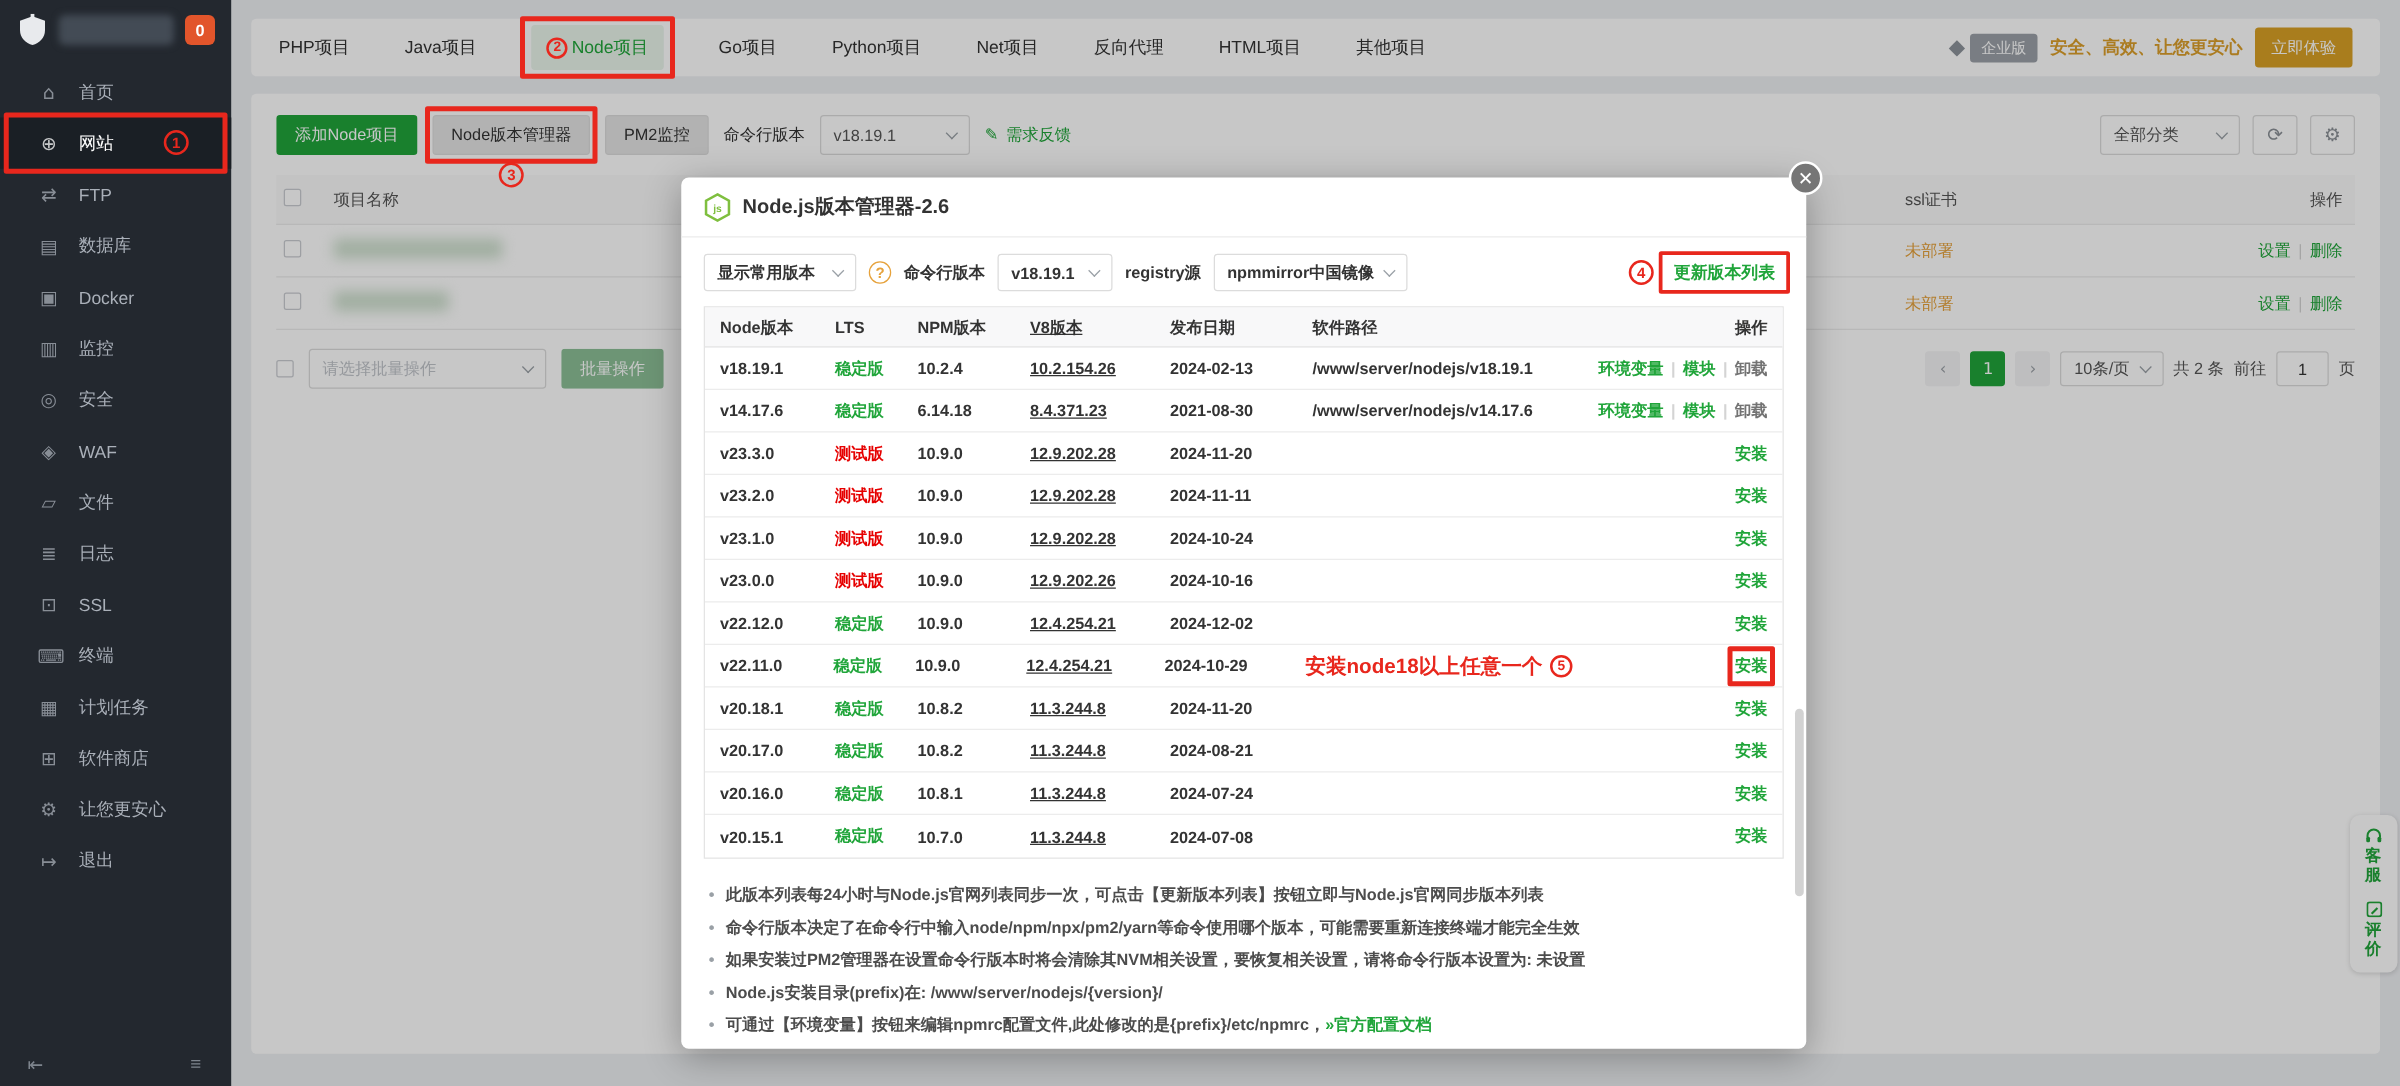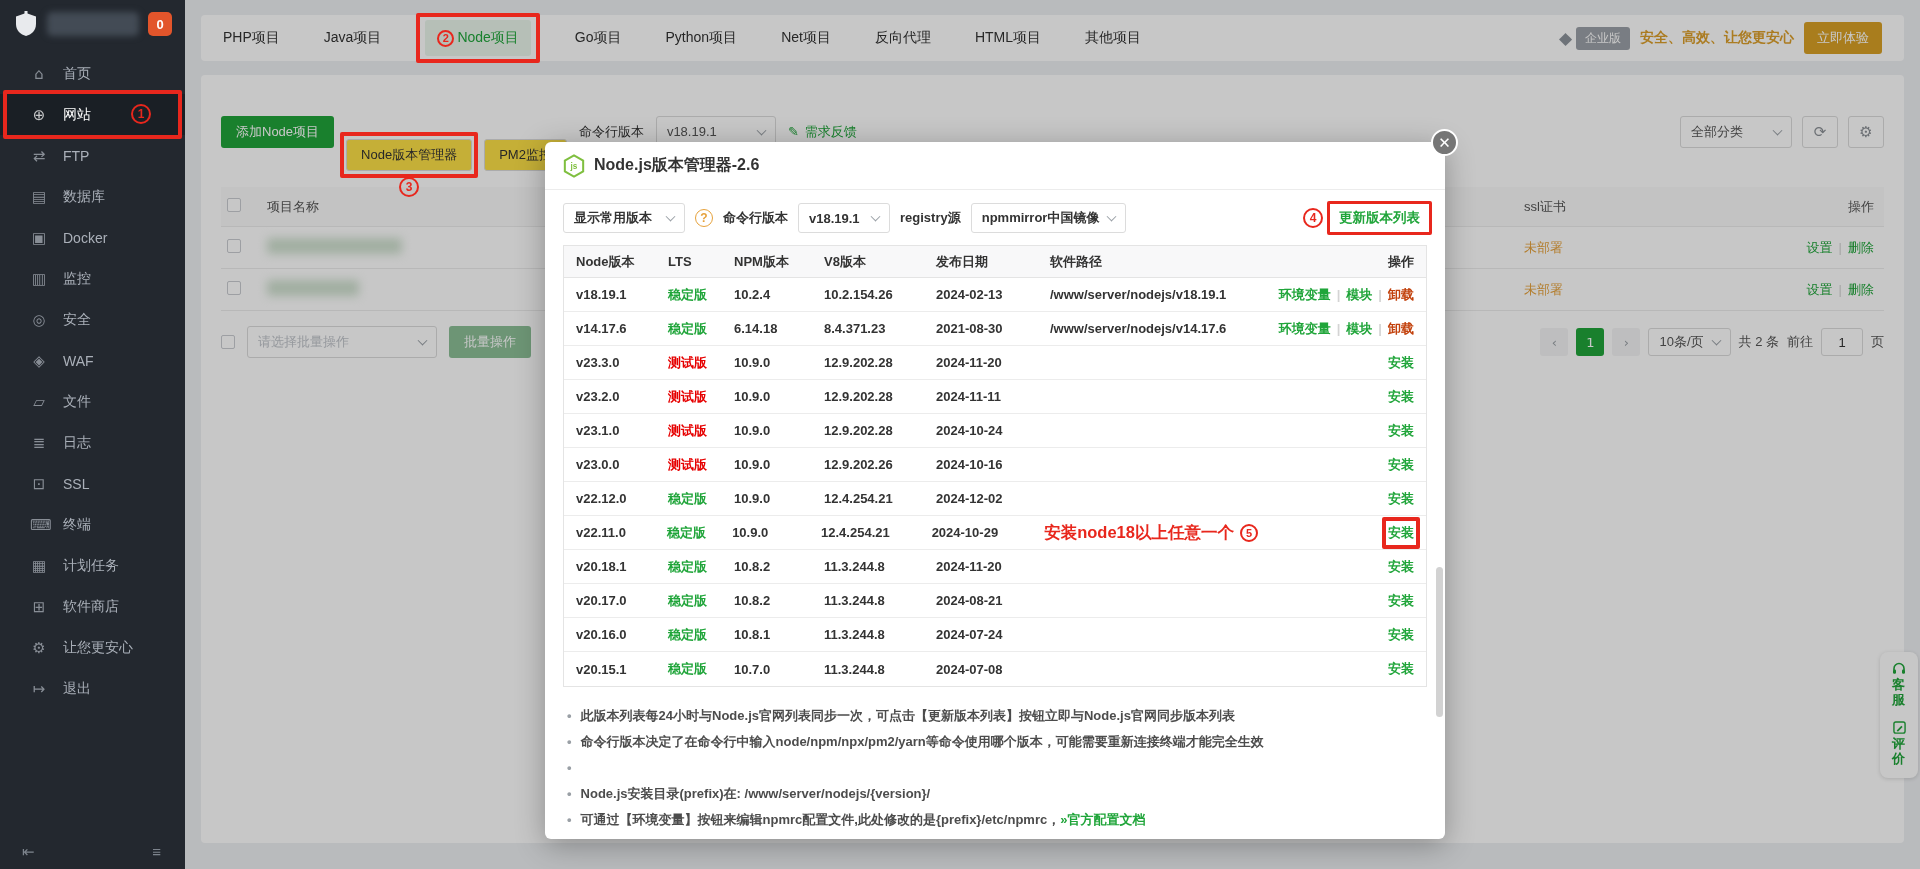--- a/index.html
+++ b/index.html
@@ -41,21 +41,21 @@
   .promo { margin-left:auto; display:flex; align-items:center; gap:10px; }
   .promo .diamond { color:#8e949b; font-size:17px; font-family:"DejaVu Sans",sans-serif; }
   .promo .ent-badge { background:#9ca1a8; color:#fff; font-size:12px; padding:3px 9px; border-radius:3px; margin-left:-6px; }
   .promo .slogan { color:#dc9f2b; font-size:14px; font-weight:bold; }
   .promo .cta { background:#d9a126; color:#fff; font-size:13px; padding:7px 13px; border-radius:3px; border:none; cursor:pointer; }
 
   .content-card { position:absolute; left:16px; right:16px; top:75px; bottom:26px; background:#fff; border-radius:4px; padding:17px 20px; }
   .toolbar { display:flex; align-items:center; gap:12px; }
   .btn { height:32px; display:inline-flex; align-items:center; padding:0 14px; border-radius:3px; font-size:13px; cursor:pointer; border:1px solid transparent; }
   .btn-green { background:#20a53a; color:#fff; }
-  .btn-plain { background:#fde047; border-color:#dcdcdc; color:#333; position:relative;margin-top:47px; }
+  .btn-plain { background:#e5e5e5; border-color:#dcdcdc; color:#333; position:relative; }
   .lbl { font-size:13px; color:#333; }
   .sel { position:relative; height:32px; display:inline-flex; align-items:center; background:#fff;
     border:1px solid #dcdcdc; border-radius:3px; padding:0 26px 0 10px; color:#555; cursor:pointer; white-space:nowrap; }
   .sel::after { content:""; position:absolute; right:10px; top:50%; width:6px; height:6px;
     border-right:1.5px solid #9aa0a6; border-bottom:1.5px solid #9aa0a6; transform:translateY(-70%) rotate(45deg); }
   .feedback { display:flex; align-items:center; gap:6px; color:#20a53a; font-size:13px; cursor:pointer; }
   .toolbar-right { margin-left:auto; display:flex; align-items:center; gap:10px; }
   .search-wrap { display:flex; height:32px; border:1px solid #dcdcdc; border-radius:3px; overflow:hidden; background:#fff; }
   .search-wrap input { border:none; outline:none; width:250px; padding:0 10px; font-size:13px; color:#333; }
   .search-wrap input::placeholder { color:#bfc3c9; }
@@ -71,21 +71,21 @@
   .pc-status { width:160px; }
   .pc-fill { flex:1; }
   .pc-node { width:150px; }
   .pc-ssl { width:210px; }
   .pc-act { width:150px; text-align:right; padding-right:10px; white-space:nowrap; }
   .blur-name { height:16px; background:#cfe0cf; border-radius:3px; filter:blur(5px); }
   .status-run { color:#20a53a; display:flex; align-items:center; gap:5px; }
   .status-run .play { font-size:10px; font-family:"DejaVu Sans",sans-serif; }
   .ssl-warn { color:#e6a23c; }
   .lnk-g { color:#20a53a; }
-  .lnk-r { color:#c2410c; }
+  .lnk-r { color:#737373; }
   .sep { color:#d4d4d4; margin:0 6px; font-style:normal; }
 
   .batch-row { display:flex; align-items:center; gap:12px; margin-top:15px; }
   .batch-sel { color:#c0c4ca; width:190px; }
   .btn-batch { background:#8cbf97; color:#fff;text-align:right; }
   .pager { margin-left:auto; display:flex; align-items:center; gap:8px; color:#555; }
   .pg-box { width:28px; height:28px; border-radius:3px; background:#f4f4f5; color:#9aa0a6; display:flex;
     align-items:center; justify-content:center; cursor:pointer; font-family:"DejaVu Sans",sans-serif; }
   .pg-cur { background:#20a53a; color:#fff; }
   .pg-sel { height:28px; }
@@ -118,21 +118,21 @@
   .upd-btn { position:relative; color:#20a53a; font-size:13.5px; font-weight:bold; padding:5px 7px; cursor:pointer; }
 
   .m-table { margin:0 18px; border:1px solid #e4e4e4; }
   .mrow { display:flex; align-items:center; height:34px; border-bottom:1px solid #ececec; font-weight:bold; }
   .mrow:last-child { border-bottom:none; }
   .mrow.mhead { height:32px; background:#f8f8f9; color:#333; border-bottom:1px solid #e4e4e4; }
   .mc { padding-left:12px; white-space:nowrap; }
   .mc-ver { width:92px; }
   .mc-lts { width:66px; }
   .mc-npm { width:90px; }
-  .mc-v8 { width:112px; }
+  .mc-v8 { width:112px;text-decoration:underline; }
   .mc-date { width:114px; }
   .mc-path { flex:1; display:flex; align-items:center; justify-content:flex-end; }
   .mc-path.lft { justify-content:flex-start; }
   .mc-act { width:166px; text-align:right; padding-right:12px; }
   .lts-stable { color:#20a53a; }
   .lts-beta { color:#e60000;font-family:Liberation Mono, monospace; }
   .install-note { color:#e8271d; font-size:16.5px; font-weight:bold; display:flex; align-items:center; gap:6px; padding-right:4px; }
   .install-wrap { position:relative; display:inline-block; }
   .m-scrollbar { position:absolute; right:2px; top:425px; width:7px; height:150px; background:#d2d2d2; border-radius:4px; }
 
@@ -539,20 +539,21 @@
     <div class="note">
         <span class="dot">•</span>
         <span>此版本列表每24小时与Node.js官网列表同步一次，可点击【更新版本列表】按钮立即与Node.js官网同步版本列表</span>
       </div>
     <div class="note">
         <span class="dot">•</span>
         <span>命令行版本决定了在命令行中输入node/npm/npx/pm2/yarn等命令使用哪个版本，可能需要重新连接终端才能完全生效</span>
       </div>
     <div class="note">
         <span class="dot">•</span>
+        <span>如果安装过PM2管理器在设置命令行版本时将会清除其NVM相关设置，要恢复相关设置，请将命令行版本设置为: 未设置</span>
       </div>
     <div class="note">
         <span class="dot">•</span>
         <span>Node.js安装目录(prefix)在: /www/server/nodejs/{version}/</span>
       </div>
     <div class="note">
         <span class="dot">•</span>
         <span><span>可通过【环境变量】按钮来编辑npmrc配置文件,此处修改的是{prefix}/etc/npmrc，</span><a>»官方配置文档</a></span>
       </div>
   </div>

